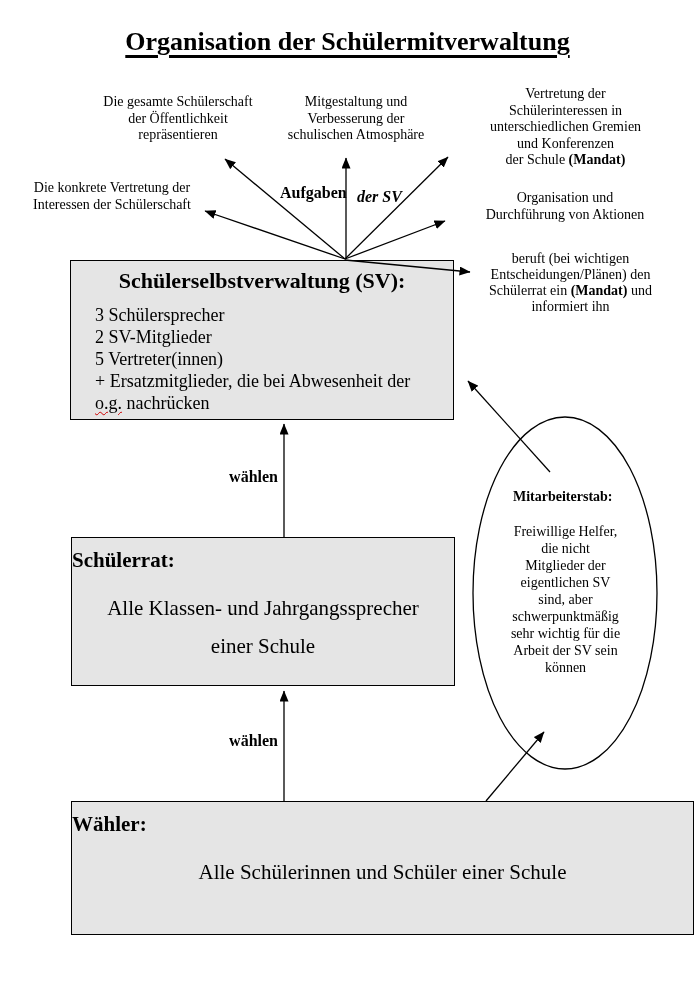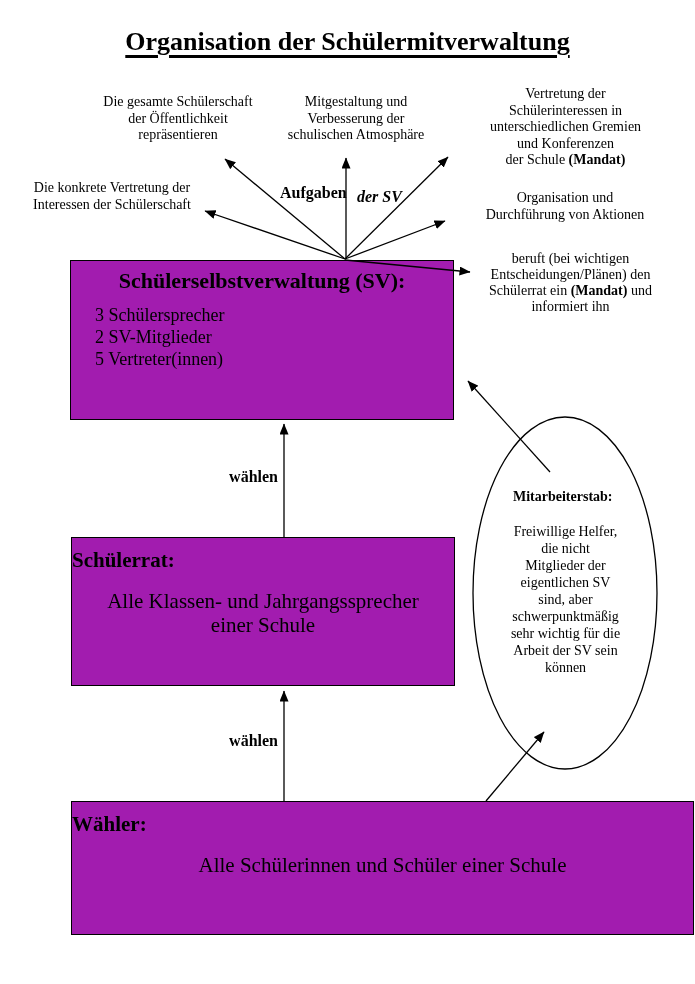--- a/index.html
+++ b/index.html
@@ -40,21 +40,21 @@
     z-index: 2;
   }
   .bold-label {
     font-size: 16px;
     font-weight: bold;
     z-index: 2;
   }
   .box {
     box-sizing: border-box;
     border: 1.5px solid #000000;
-    background: #a21caf;
+    background: #e5e5e5;
     z-index: 1;
   }
   #sv-box { left: 70px; top: 260px; width: 384px; height: 160px; }
   #sv-box .box-title {
     margin-top: 7px;
     text-align: center;
     font-size: 22px;
     font-weight: bold;
   }
   #sv-list {
@@ -74,26 +74,26 @@
   #rat-box { left: 71px; top: 537px; width: 384px; height: 149px; }
   #rat-box .box-title, #waehler-box .box-title {
     margin-top: 10px;
     font-size: 21px;
     font-weight: bold;
   }
   #rat-box .box-body {
     margin-top: 16px;
     text-align: center;
     font-size: 21px;
-    line-height: 24px;
+    line-height: 38px;
     white-space: pre-line;
   }
   #waehler-box { left: 71px; top: 801px; width: 623px; height: 134px; }
   #waehler-box .box-body {
-    margin-top: 16px;
+    margin-top: 23px;
     text-align: center;
     font-size: 21px;
   }
   #label-gesamte { left: 88px;  top: 94px;  width: 180px; }
   #label-mitgestaltung { left: 270px; top: 94px; width: 172px; }
   #label-vertretung { left: 468px; top: 86px; width: 195px; }
   #label-konkrete { left: 22px; top: 180px; width: 180px; }
   #label-organisation { left: 470px; top: 190px; width: 190px; }
   #label-beruft { left: 468px; top: 251px; width: 205px; line-height: 16px; }
   #label-aufgaben { left: 280px; top: 184px; }
@@ -153,20 +153,22 @@
 Entscheidungen/Plänen) den
 Schülerrat ein </span><b>(Mandat)</b><span> und
 informiert ihn</span></div>
 
   <div class="abs box" id="sv-box">
     <div class="box-title">Schülerselbstverwaltung (SV):</div>
     <div id="sv-list">
       <div>3 Schülersprecher</div>
       <div>2 SV-Mitglieder</div>
       <div>5 Vertreter(innen)</div>
+      <div id="sv-ersatz"><span>+ Ersatzmitglieder, die bei Abwesenheit der
+</span><span class="spellcheck">o.g.</span><span> nachrücken</span></div>
     </div>
   </div>
 
   <div class="abs bold-label" id="label-waehlen-1">wählen</div>
   <div class="abs bold-label" id="label-waehlen-2">wählen</div>
 
   <div class="abs box" id="rat-box">
     <div class="box-title">Schülerrat:</div>
     <div class="box-body">Alle Klassen- und Jahrgangssprecher
 einer Schule</div>

